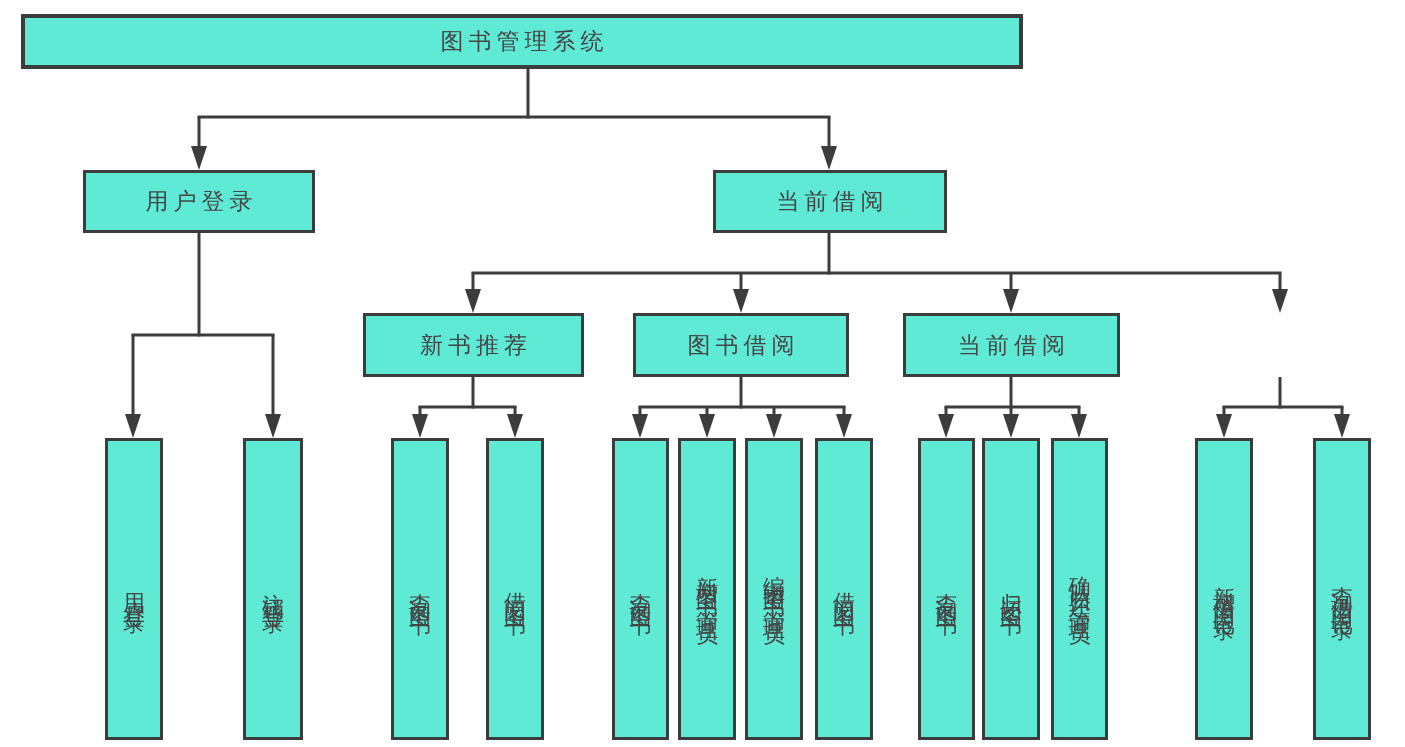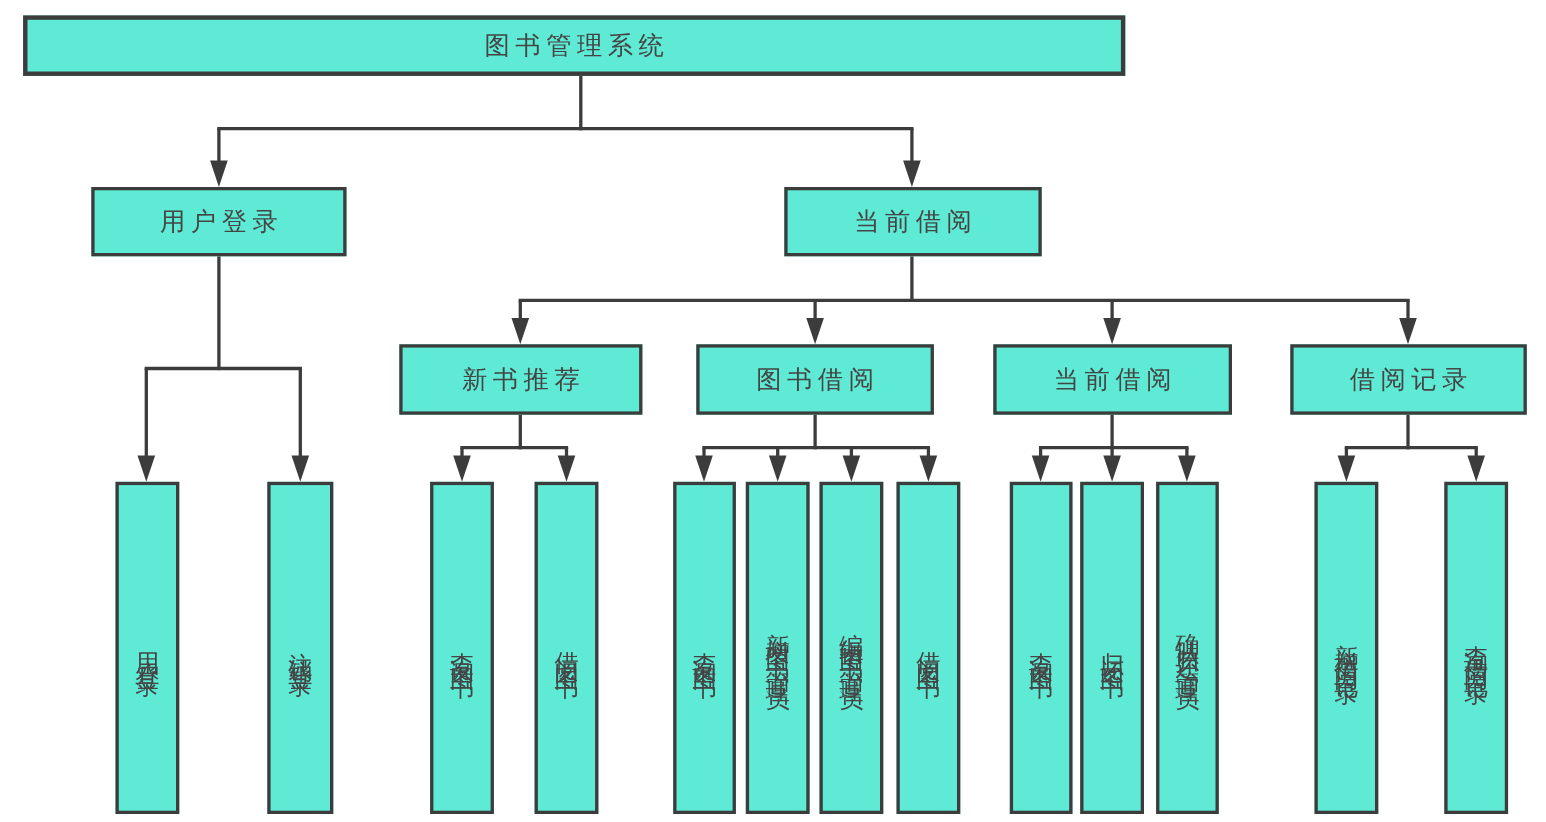--- a/index.html
+++ b/index.html
@@ -131,21 +131,20 @@
   </svg>
 
   <div class="node hbox root-box" style="left:21px; top:14px; width:1002px; height:55px;">图书管理系统</div>
 
   <div class="node hbox" style="left:83px; top:170px; width:232px; height:63px;">用户登录</div>
   <div class="node hbox" style="left:713px; top:170px; width:234px; height:63px;">当前借阅</div>
 
   <div class="node hbox" style="left:363px; top:313px; width:221px; height:64px;">新书推荐</div>
   <div class="node hbox" style="left:633px; top:313px; width:216px; height:64px;">图书借阅</div>
   <div class="node hbox" style="left:903px; top:313px; width:217px; height:64px;">当前借阅</div>
-  <div class="node hbox" style="left:1173px; top:313px; width:215px; height:64px;">借阅记录</div>
 
   <div class="node vbox" style="left:105px; top:438px; width:58px; height:302px;">用户登录</div>
   <div class="node vbox" style="left:243px; top:438px; width:60px; height:302px;">注销登录</div>
 
   <div class="node vbox" style="left:391px; top:438px; width:58px; height:302px;">查询图书</div>
   <div class="node vbox" style="left:486px; top:438px; width:58px; height:302px;">借阅图书</div>
 
   <div class="node vbox" style="left:612px; top:438px; width:57px; height:302px;">查询图书</div>
   <div class="node vbox" style="left:678px; top:438px; width:58px; height:302px;">新增图书（管理员）</div>
   <div class="node vbox" style="left:745px; top:438px; width:58px; height:302px;">编辑图书（管理员）</div>

